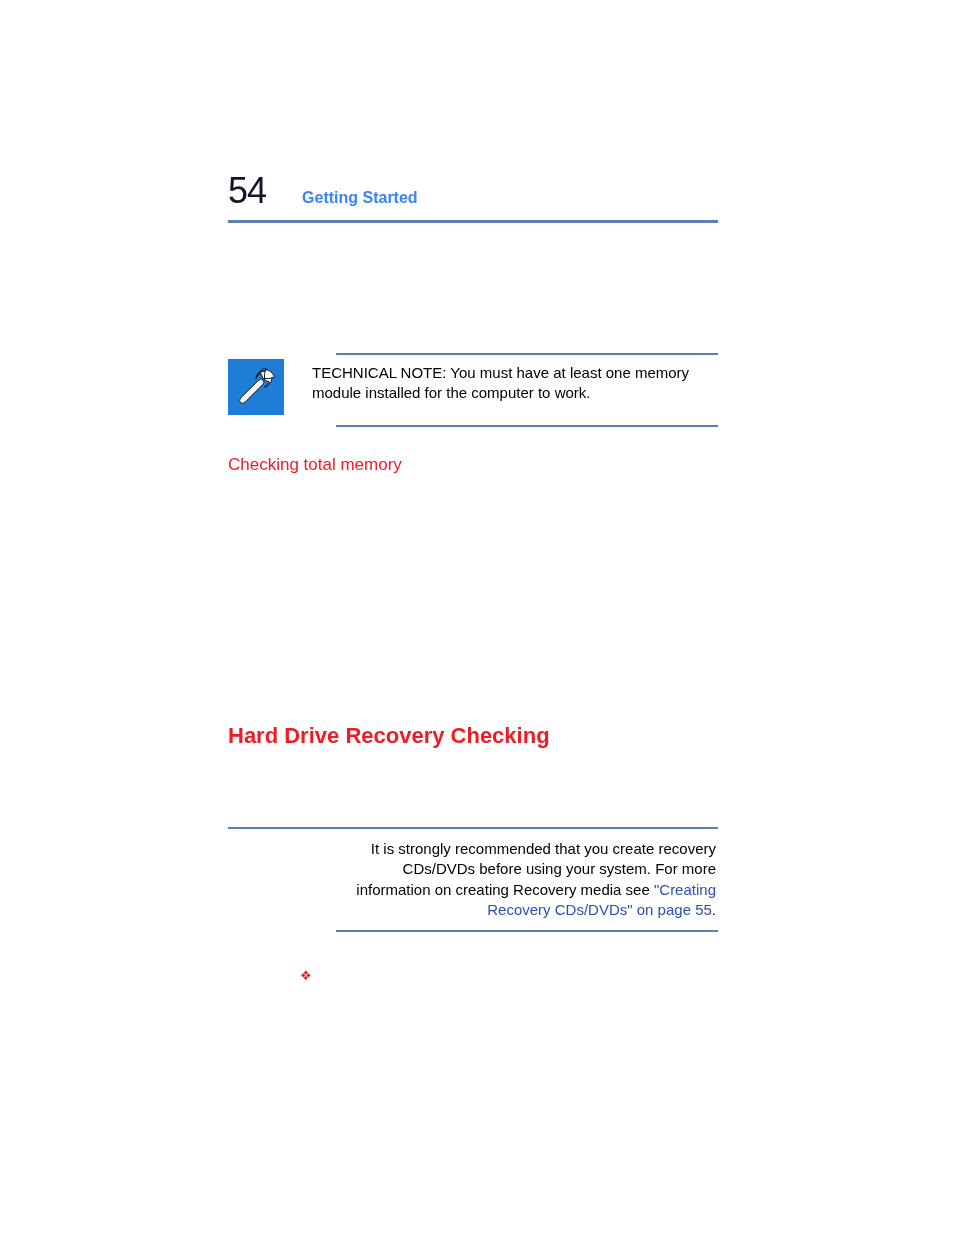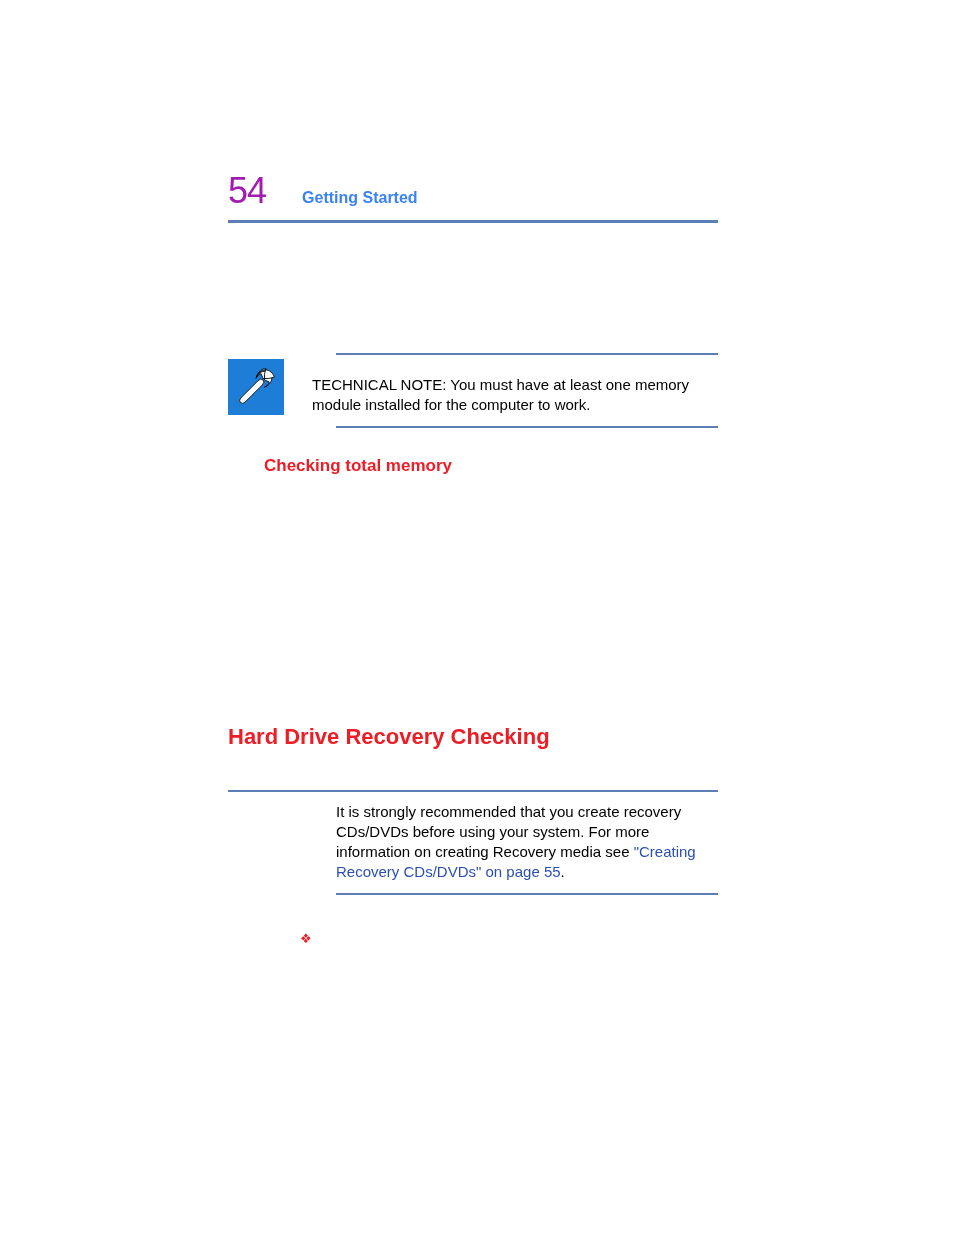--- a/index.html
+++ b/index.html
@@ -17,21 +17,21 @@
       width: 490px;
     }
     .header-row {
       display: flex;
       align-items: baseline;
       gap: 36px;
       margin-bottom: 8px;
     }
     .page-number {
       font-size: 36px;
-      color: #a21caf;
+      color: #0f172a;
       font-weight: 400;
       font-stretch: condensed;
       letter-spacing: -1px;
     }
     .chapter-title {
       font-size: 16px;
       font-weight: bold;
       color: #3b82f6;
       font-stretch: condensed;
     }
@@ -68,41 +68,41 @@
     .note-icon {
       width: 56px;
       height: 56px;
       flex-shrink: 0;
       margin-top: 4px;
     }
     .note-text {
       font-size: 15px;
       color: #000;
       line-height: 1.35;
-      margin-top: 20px;
+      margin-top: 8px;
       font-stretch: condensed;
     }
     .subsection {
       font-size: 17px;
-      font-weight: bold;
+      font-weight: normal;
       color: #ee1c25;
       margin-top: 28px;
       font-stretch: condensed;
-      margin-left: 36px;
     }
     .section {
       font-size: 22px;
       font-weight: bold;
       color: #ee1c25;
       margin-top: 248px;
       font-stretch: condensed;
     }
     .note-block-2 {
-      margin-top: 40px;
+      margin-top: 78px;
       width: 490px;
+      text-align: right;
     }
     .note-rule-full-top {
       border: none;
       border-top: 2px solid #5b7fb5;
       width: 490px;
     }
     .note-rule-full-bottom {
       border: none;
       border-top: 2px solid #5b7fb5;
       margin-left: 108px;

